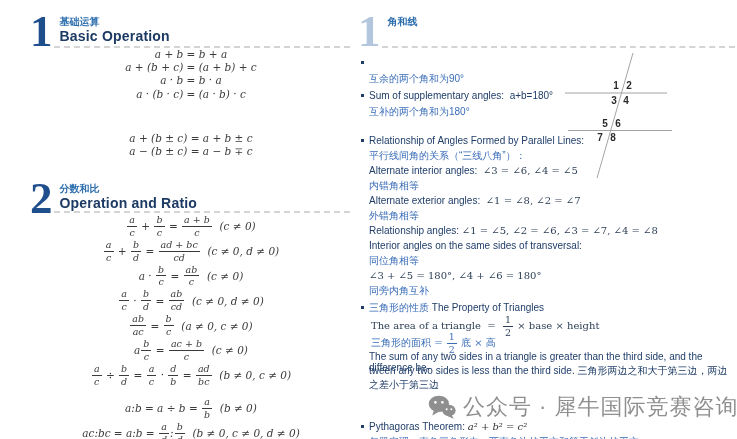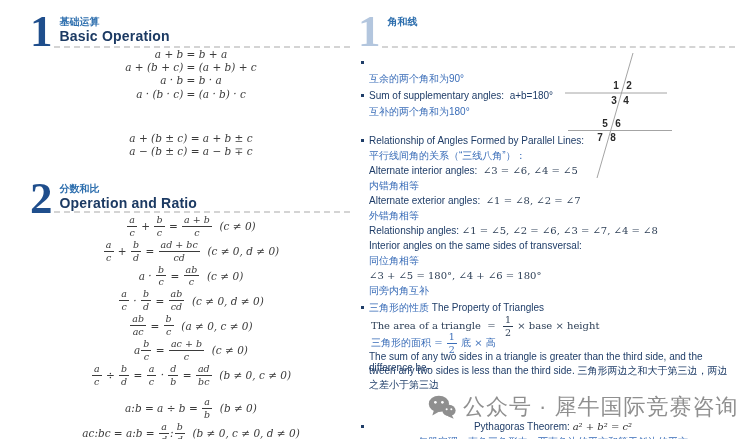--- a/index.html
+++ b/index.html
@@ -32,21 +32,21 @@
   .frac .fn{padding:0 2px 1px;border-bottom:1px solid currentColor;}
   .frac .fd{padding:1px 2px 0;}
 
   
   .rblock{position:absolute;left:0;right:0;}
   .line{position:relative;display:flex;align-items:center;padding-left:11px;
         font-size:10px;color:#1f3d68;white-space:pre-wrap;}
   .rb-a .line{height:16.5px;}
   .rb-b .line{height:15px;align-items:center;}
   .rb-c .line{height:15.5px;}
-  .rb-d .line{height:15.5px;justify-content:center;}
+  .rb-d .line{height:15.5px;}
   .line.tall{height:21px;padding-left:13px;}
   .line.med{height:18px;padding-left:13px;align-items:flex-end;}
   .bullet{position:absolute;left:3px;top:50%;margin-top:-1.5px;width:3px;height:3px;background:#1f3d68;}
   .seg.en{color:#1f3d68;}
   .seg.zh{color:#3a6db8;}
   .seg.math{font-family:"DejaVu Serif","DejaVu Sans",serif;font-style:italic;color:#333;}
   .seg.mathup{font-family:"DejaVu Serif","DejaVu Sans",serif;color:#2c3e55;}
   .seg.mathzh{font-family:"DejaVu Serif","DejaVu Sans",serif;color:#3a6db8;}
 
   

